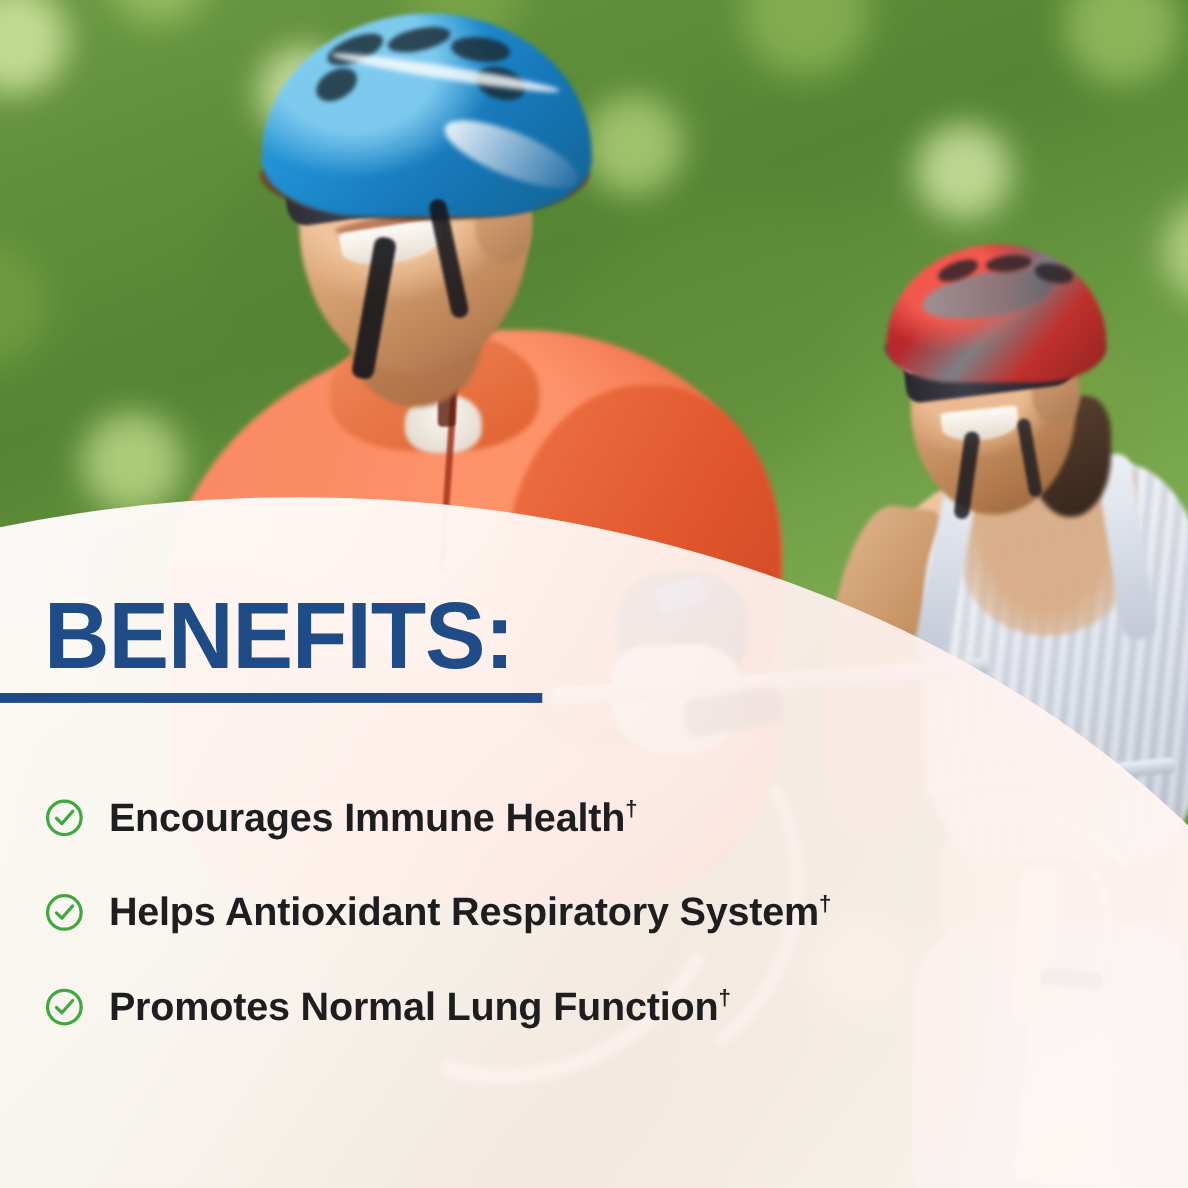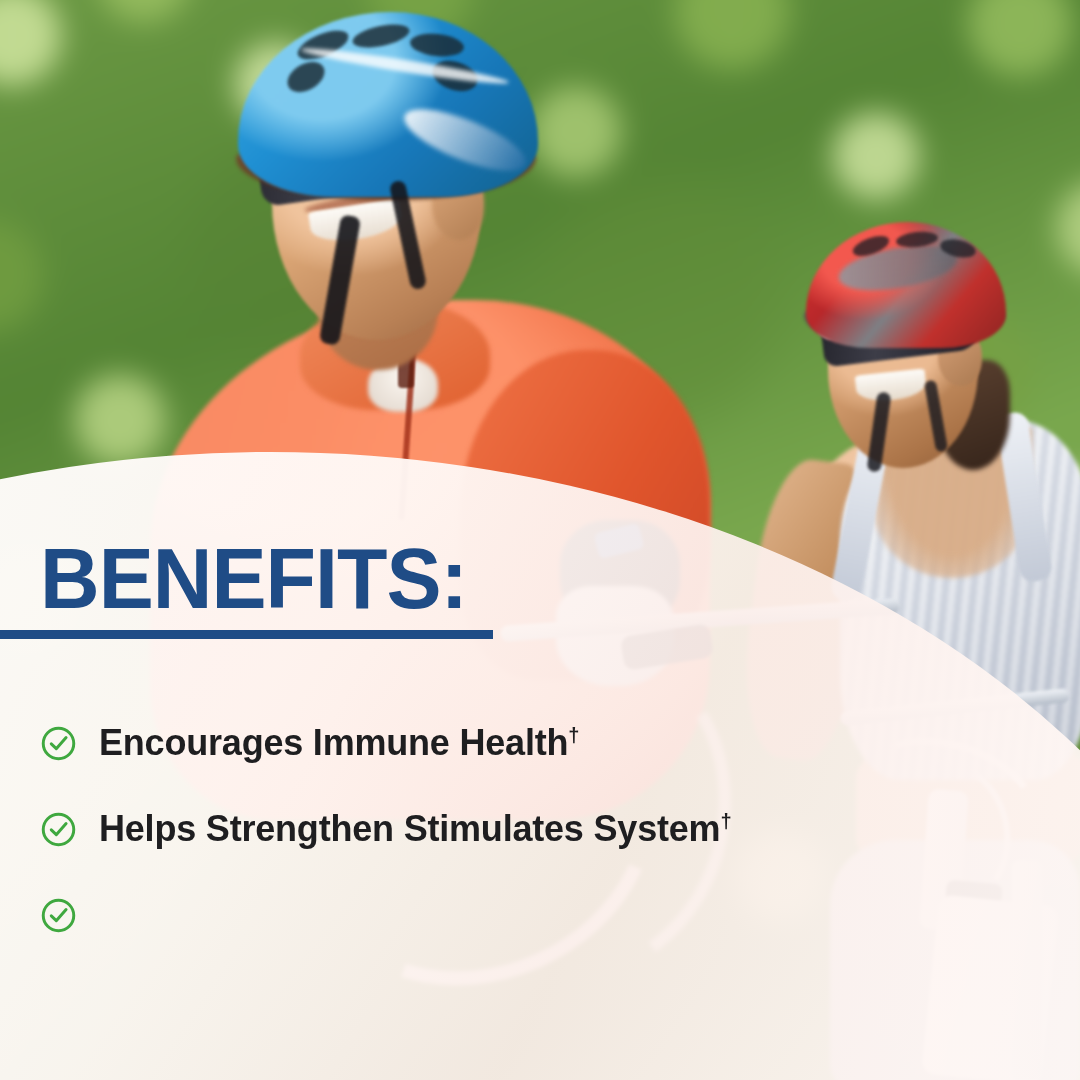--- a/index.html
+++ b/index.html
@@ -509,28 +509,29 @@
         <span class="item-label"><span>Encourages Immune Health</span><sup>†</sup></span>
       </div>
 
       <div class="list-item">
         <span class="check-icon">
           <svg viewBox="0 0 40 40" xmlns="http://www.w3.org/2000/svg">
             <circle cx="20" cy="20" r="16.5" fill="none" stroke="#3FA83F" stroke-width="3.2"></circle>
             <path d="M12.2 20.4 L17.6 25.6 L28.2 13.6" fill="none" stroke="#3FA83F" stroke-width="3.2" stroke-linecap="round" stroke-linejoin="round"></path>
           </svg>
         </span>
-        <span class="item-label"><span>Helps Strengthen Stimulates System</span><sup>†</sup></span>
+        <span class="item-label"><span>Helps Antioxidant Respiratory System</span><sup>†</sup></span>
       </div>
 
       <div class="list-item">
         <span class="check-icon">
           <svg viewBox="0 0 40 40" xmlns="http://www.w3.org/2000/svg">
             <circle cx="20" cy="20" r="16.5" fill="none" stroke="#3FA83F" stroke-width="3.2"></circle>
             <path d="M12.2 20.4 L17.6 25.6 L28.2 13.6" fill="none" stroke="#3FA83F" stroke-width="3.2" stroke-linecap="round" stroke-linejoin="round"></path>
           </svg>
         </span>
+        <span class="item-label"><span>Promotes Normal Lung Function</span><sup>†</sup></span>
       </div>
 
 
     </div>
   </div>
 </div>
 
 </body></html>

